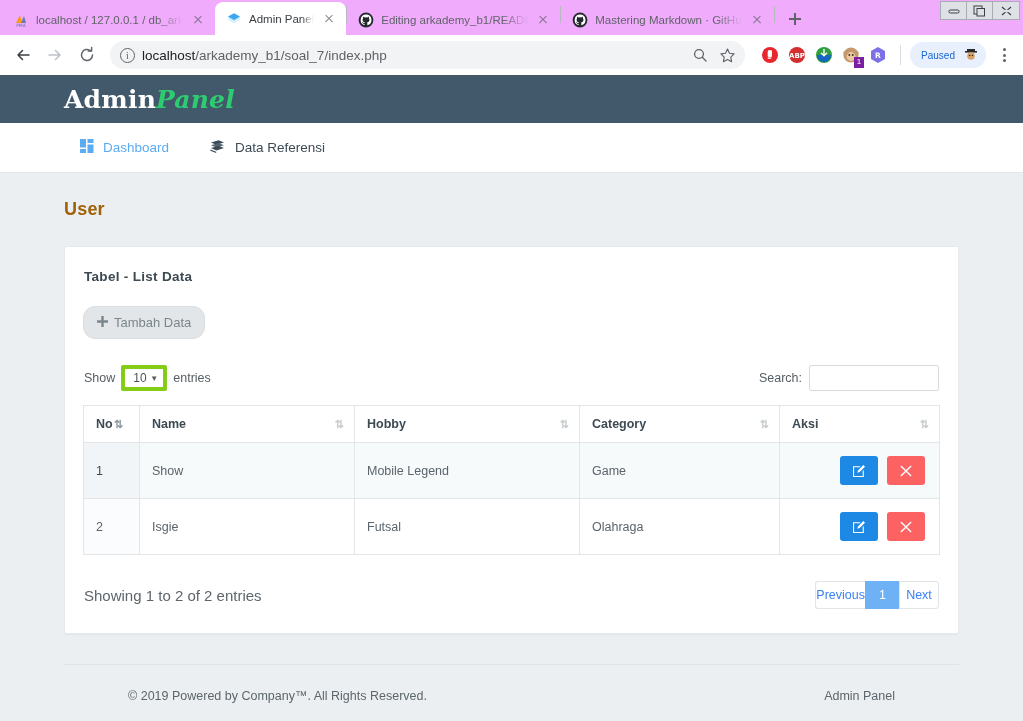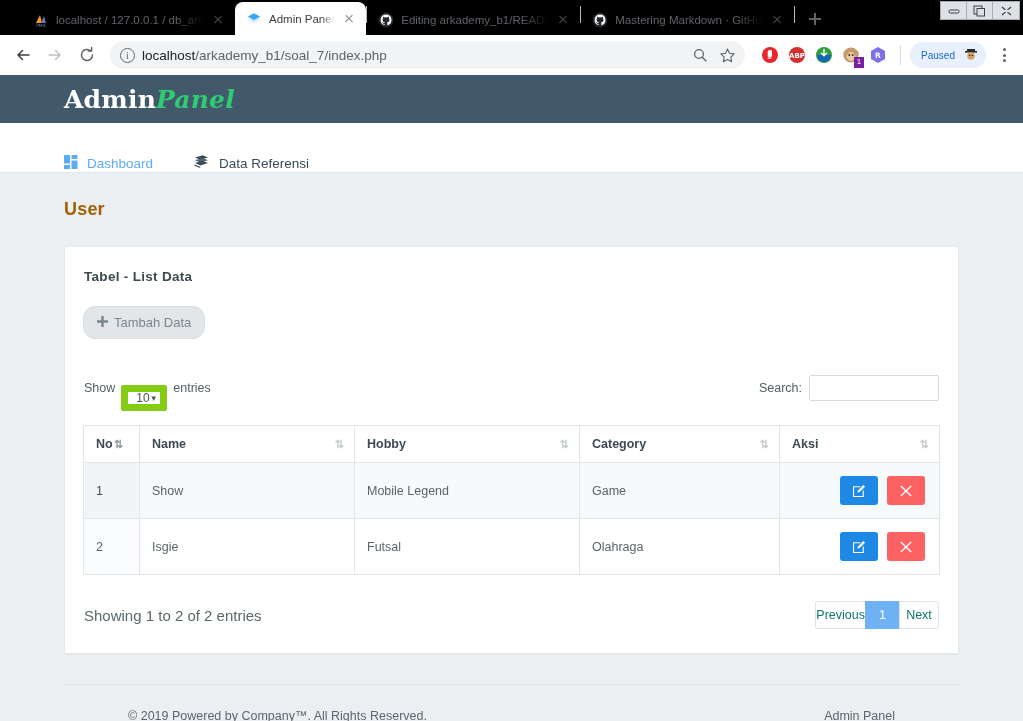--- a/index.html
+++ b/index.html
@@ -9,24 +9,24 @@
     overflow: hidden;
     font-family: "Liberation Sans", sans-serif;
     background: #ffffff;
   }
 
   
   .browser { width: 1023px; height: 721px; display: flex; flex-direction: column; background:#fff; }
 
   .tabstrip {
     height: 35px;
-    background: #000000;
+    background: #f0abfc;
     display: flex;
     align-items: flex-end;
-    padding-left: 22px;
+    padding-left: 2px;
     position: relative;
     flex: 0 0 35px;
   }
   .tab {
     height: 31px;
     display: flex;
     align-items: center;
     gap: 7px;
     padding: 0 9px 0 11px;
     font-size: 11.5px;
@@ -149,22 +149,22 @@
     height: 48px;
     display: flex; align-items: center;
     padding-left: 64px;
   }
   .brand { font-size: 25px; line-height: 1; letter-spacing: .2px; }
   .brand .b1 { color:#ffffff; font-family:"DejaVu Serif", serif; font-weight: 700; }
   .brand .b2 { color:#2ecc71; font-family:"DejaVu Serif", serif; font-style: italic; font-weight: 700; }
 
   .menubar {
     background:#ffffff; height: 50px;
-    display:flex; align-items:flex-end;
-    padding-left: 64px; gap: 40px;
+    display:flex; align-items:center;
+    padding-left: 80px; gap: 40px;
     border-bottom: 1px solid #e4e7e9;
   }
   .menuitem { display:flex; align-items:center; gap: 9px; font-size: 13.5px; }
   .menuitem.active { color:#5bacf3; }
   .menuitem.plain { color: #3b4a54; }
 
   .content { padding: 26px 64px 0 64px; }
   .page-title { font-size: 18px; font-weight: 700; color:#a16207; margin: 0 0 26px 0; letter-spacing:.2px; }
 
   .card {
@@ -177,22 +177,22 @@
   .btn-add {
     display:inline-flex; align-items:center; gap:6px;
     background:#e2e6e8; border:1px solid #dcdfe1; color:#7b868c;
     font-size: 13px; padding: 8px 13px; border-radius: 12px;
   }
 
   .dt-top { display:flex; align-items:center; justify-content:space-between; margin: 26px 1px 14px 1px; }
   .dt-len { font-size: 12.5px; color:#555e64; display:flex; align-items:center; gap:6px; }
   .sel {
     display:inline-flex; align-items:center; justify-content:space-between;
-    width: 46px; height: 26px; border:7px solid #84cc16; border-radius:2px;
-    padding: 0 5px 0 8px; font-size:12px; color:#4a5257; background:#fff;margin-top:20px;
+    width: 46px; height: 26px; border:4px solid #84cc16; border-radius:2px;
+    padding: 0 5px 0 8px; font-size:12px; color:#4a5257; background:#fff;
   }
   .sel .arr { font-size: 8px; color:#55595c; }
   .dt-search { font-size: 12.5px; color:#555e64; display:flex; align-items:center; gap:7px; }
   .dt-search input {
     width: 130px; height: 26px; border:1px solid #d7dbde; border-radius:2px;
     background:#fff; font-size:12px; padding: 0 6px; color:#333;
     font-family:"Liberation Sans",sans-serif;
   }
 
   table.dt { width: 100%; border-collapse: collapse; border: 1px solid #e3e6e8; }
@@ -227,21 +227,21 @@
   .btn-edit { background:#1e88e5; }
   .btn-del  { background:#fc6262; }
 
   .dt-bot { display:flex; align-items:center; justify-content:space-between; margin: 26px 1px 2px 1px; }
   .dt-info { font-size: 15px; color:#5c666c; }
   .pager { display:flex; }
   .pg {
     min-width: 40px; height: 28px; padding: 0 0;
     display:flex; align-items:center; justify-content:center;
     border:1px solid #e0e4e7; border-right:none; background:#fff;
-    font-size: 12.5px; color:#0f766e;
+    font-size: 12.5px; color:#3b82f6;
   }
   .pg:last-child { border-right: 1px solid #e0e4e7; border-radius: 0 3px 3px 0; }
   .pg:first-child { border-radius: 3px 0 0 3px; }
   .pg.active { background:#6fb1f5; color:#fff; border-color:#6fb1f5; min-width: 34px; padding: 0; }
 
   .footer {
     margin-top: 30px; padding: 24px 64px 0 64px;
     border-top: 1px solid #e0e4e6;
     display:flex; align-items:center; justify-content:space-between;
     font-size: 12.5px; color:#5c666c;

